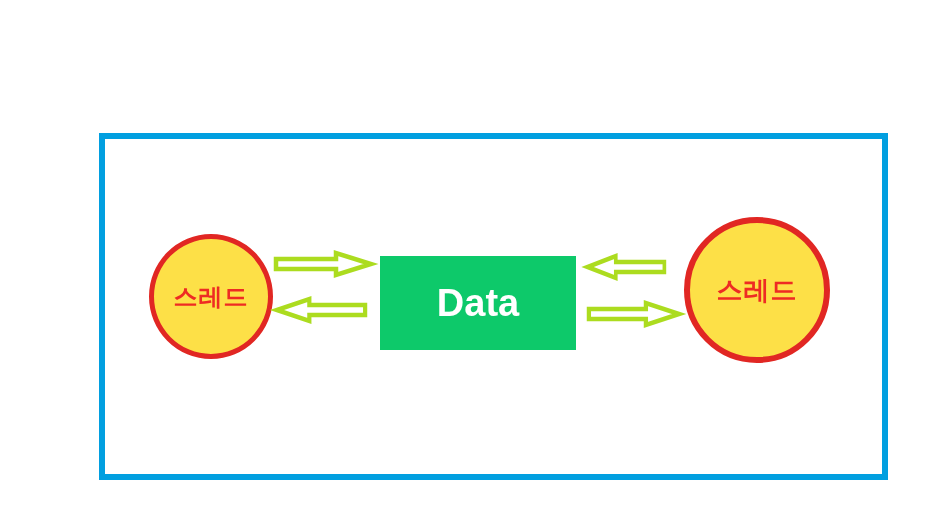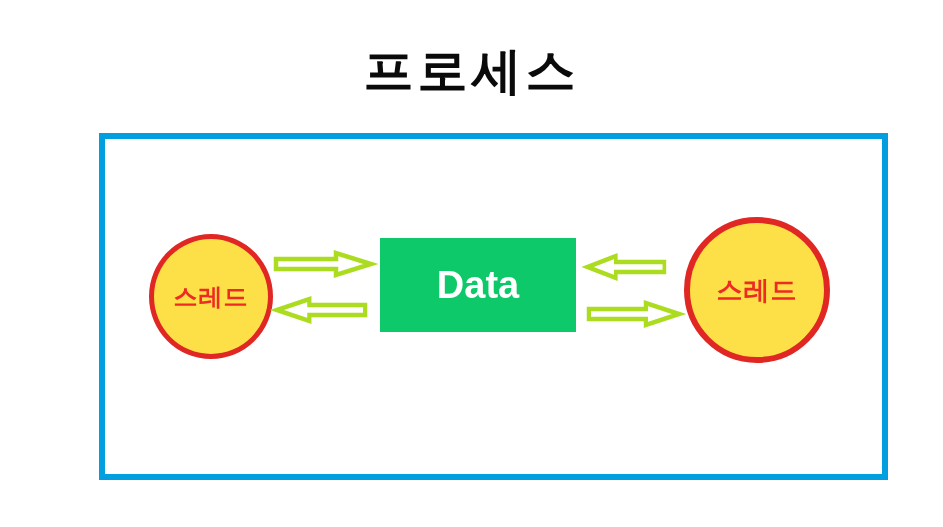--- a/index.html
+++ b/index.html
@@ -68,21 +68,21 @@
   .thread-label {
     color: var(--label_red);
     font-weight: bold;
     font-size: 24px;
     letter-spacing: 1px;
   }
   .thread-circle.right .thread-label { font-size: 26px; }
   .data-box {
     position: absolute;
     left: 380px;
-    top: 238px;
+    top: 256px;
     width: 196px;
     height: 94px;
     background: var(--data_green);
     display: flex;
     align-items: center;
     justify-content: center;
   }
   .data-label {
     color: var(--data_text_white);
     font-weight: bold;
@@ -100,21 +100,20 @@
   .arrow-left-top     { left: 274px; top: 250px; width: 100px; height: 28px; }
   .arrow-left-bottom  { left: 274px; top: 296px; width: 93px;  height: 28px; }
   .arrow-right-top    { left: 585px; top: 253px; width: 81px;  height: 28px; }
   .arrow-right-bottom { left: 587px; top: 300px; width: 95px;  height: 28px; }
 </style>
 </head>
 <body>
 
 <div class="canvas">
 
-  <div class="title">프로세스</div>
 
   <div class="process-box"></div>
 
   <div class="thread-circle left">
     <span class="thread-label">스레드</span>
   </div>
 
   <div class="data-box">
     <span class="data-label">Data</span>
   </div>

